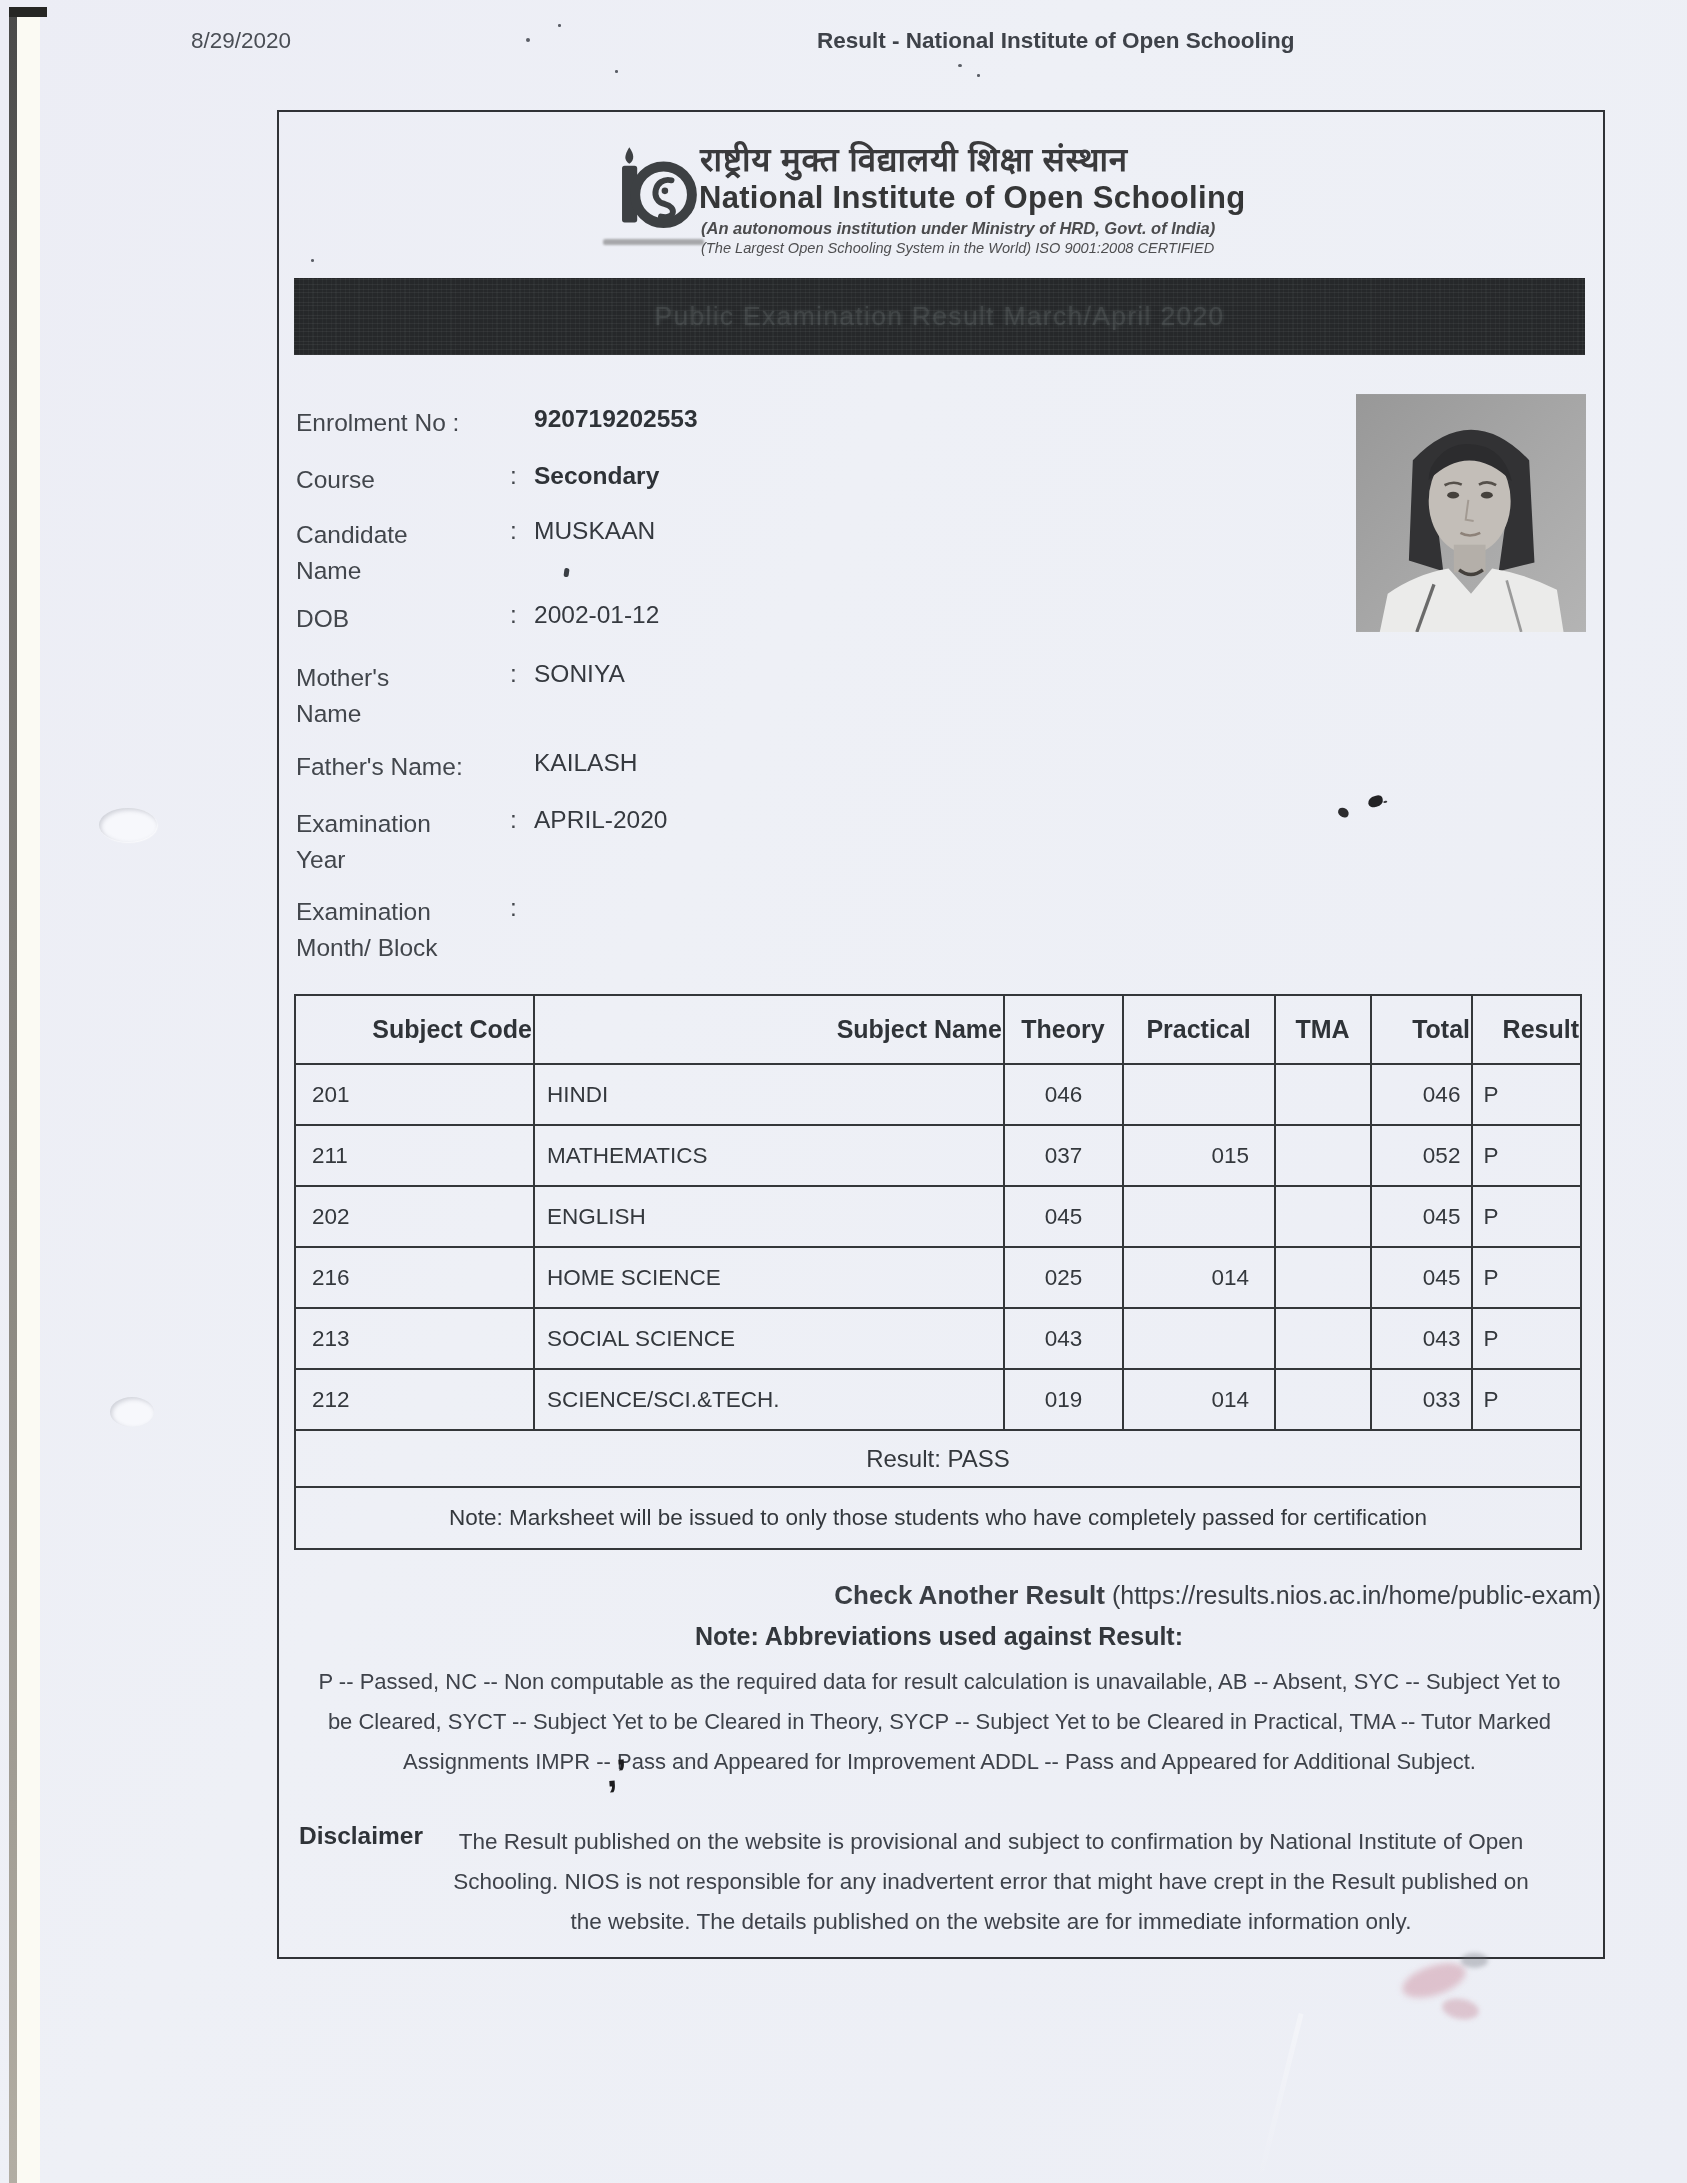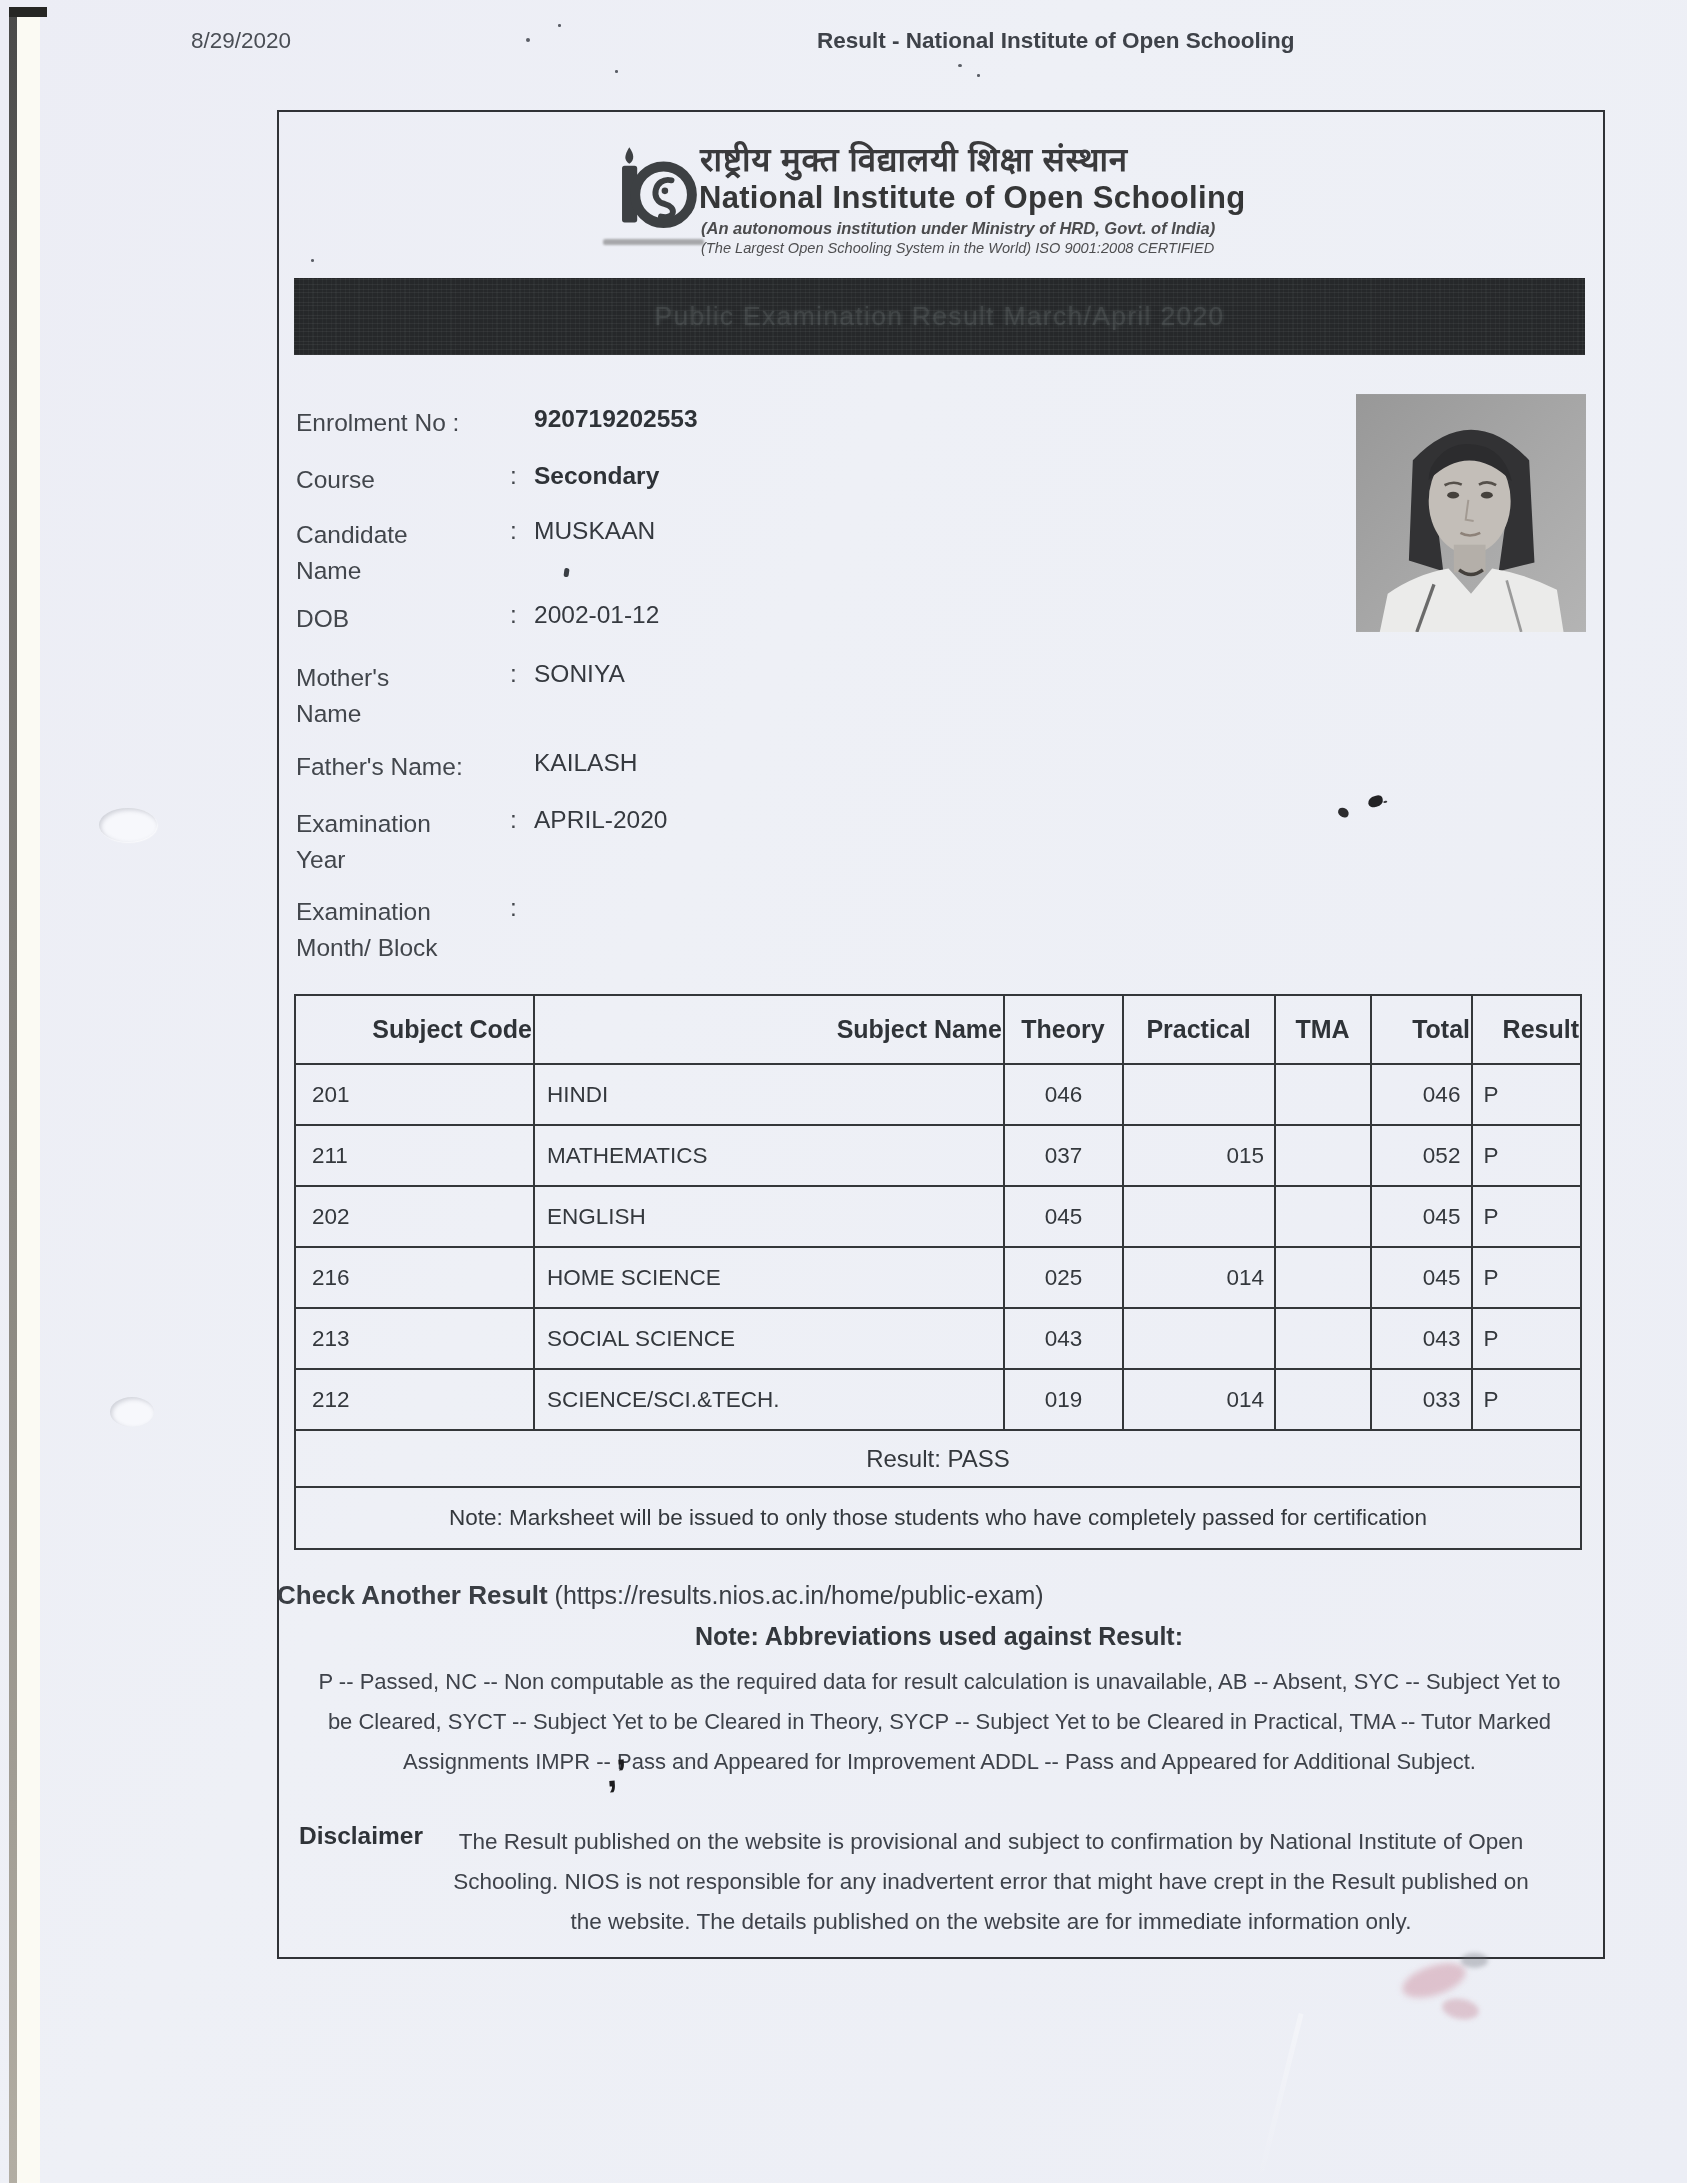--- a/index.html
+++ b/index.html
@@ -60,31 +60,31 @@
   table.marks{border-collapse:collapse;table-layout:fixed;width:1285px;
     border:2.6px solid #2c2f32;color:#34383d;}
   table.marks td, table.marks th{border:2px solid #34373a;vertical-align:middle;
     font-size:22.5px;font-weight:500;overflow:hidden;white-space:nowrap;}
   table.marks th{height:65px;font-size:25px;font-weight:600;color:#2f3338;text-align:right;padding-left:14.6px;}
   table.marks th.center{text-align:center;padding-left:0;}
   table.marks td{height:57px;}
   td.c0{padding-left:16px;}
   td.c1{padding-left:12px;}
   td.c2{text-align:center;}
-  td.c3{text-align:right;padding-right:10px;}
+  td.c3{text-align:right;padding-right:25px;}
   td.c4{}
   td.c5{text-align:right;padding-right:10.6px;}
   td.c6{padding-left:10.6px;}
   .col-code{width:239px;}.col-name{width:470px;}.col-theory{width:119px;}
   .col-prac{width:152px;}.col-tma{width:96px;}.col-total{width:101px;}.col-result{width:109px;}
   tr.passrow td{height:53px;text-align:center;font-size:24px;}
   tr.noterow td{height:58px;text-align:center;font-size:22.5px;white-space:normal;border-radius:21px;}
 
   
-  .check-line{position:absolute;left:277px;top:1580px;width:1324px;text-align:left;
+  .check-line{position:absolute;left:277px;top:1580px;width:1324px;text-align:right;
     font-size:25px;color:#3a3e44;}
   .check-line .strong{font-weight:700;font-size:26px;}
   .abbrev-head{position:absolute;left:277px;top:1622px;width:1324px;text-align:center;
     font-size:25px;font-weight:700;color:#33373c;}
   .abbrev-body{position:absolute;left:311px;top:1662px;width:1257px;text-align:center;
     font-size:22px;line-height:40px;color:#3e424a;font-weight:500;}
   .quote-art{position:absolute;left:606px;top:1752px;font-size:38px;font-weight:800;color:#1d1d1f;transform:rotate(-4deg);}
   .disclaimer-label{position:absolute;left:299px;top:1822px;font-size:24.5px;font-weight:700;color:#2f3338;}
   .disclaimer-body{position:absolute;left:442px;top:1822px;width:1098px;text-align:center;
     font-size:22.5px;line-height:40px;color:#3e424a;font-weight:500;}

